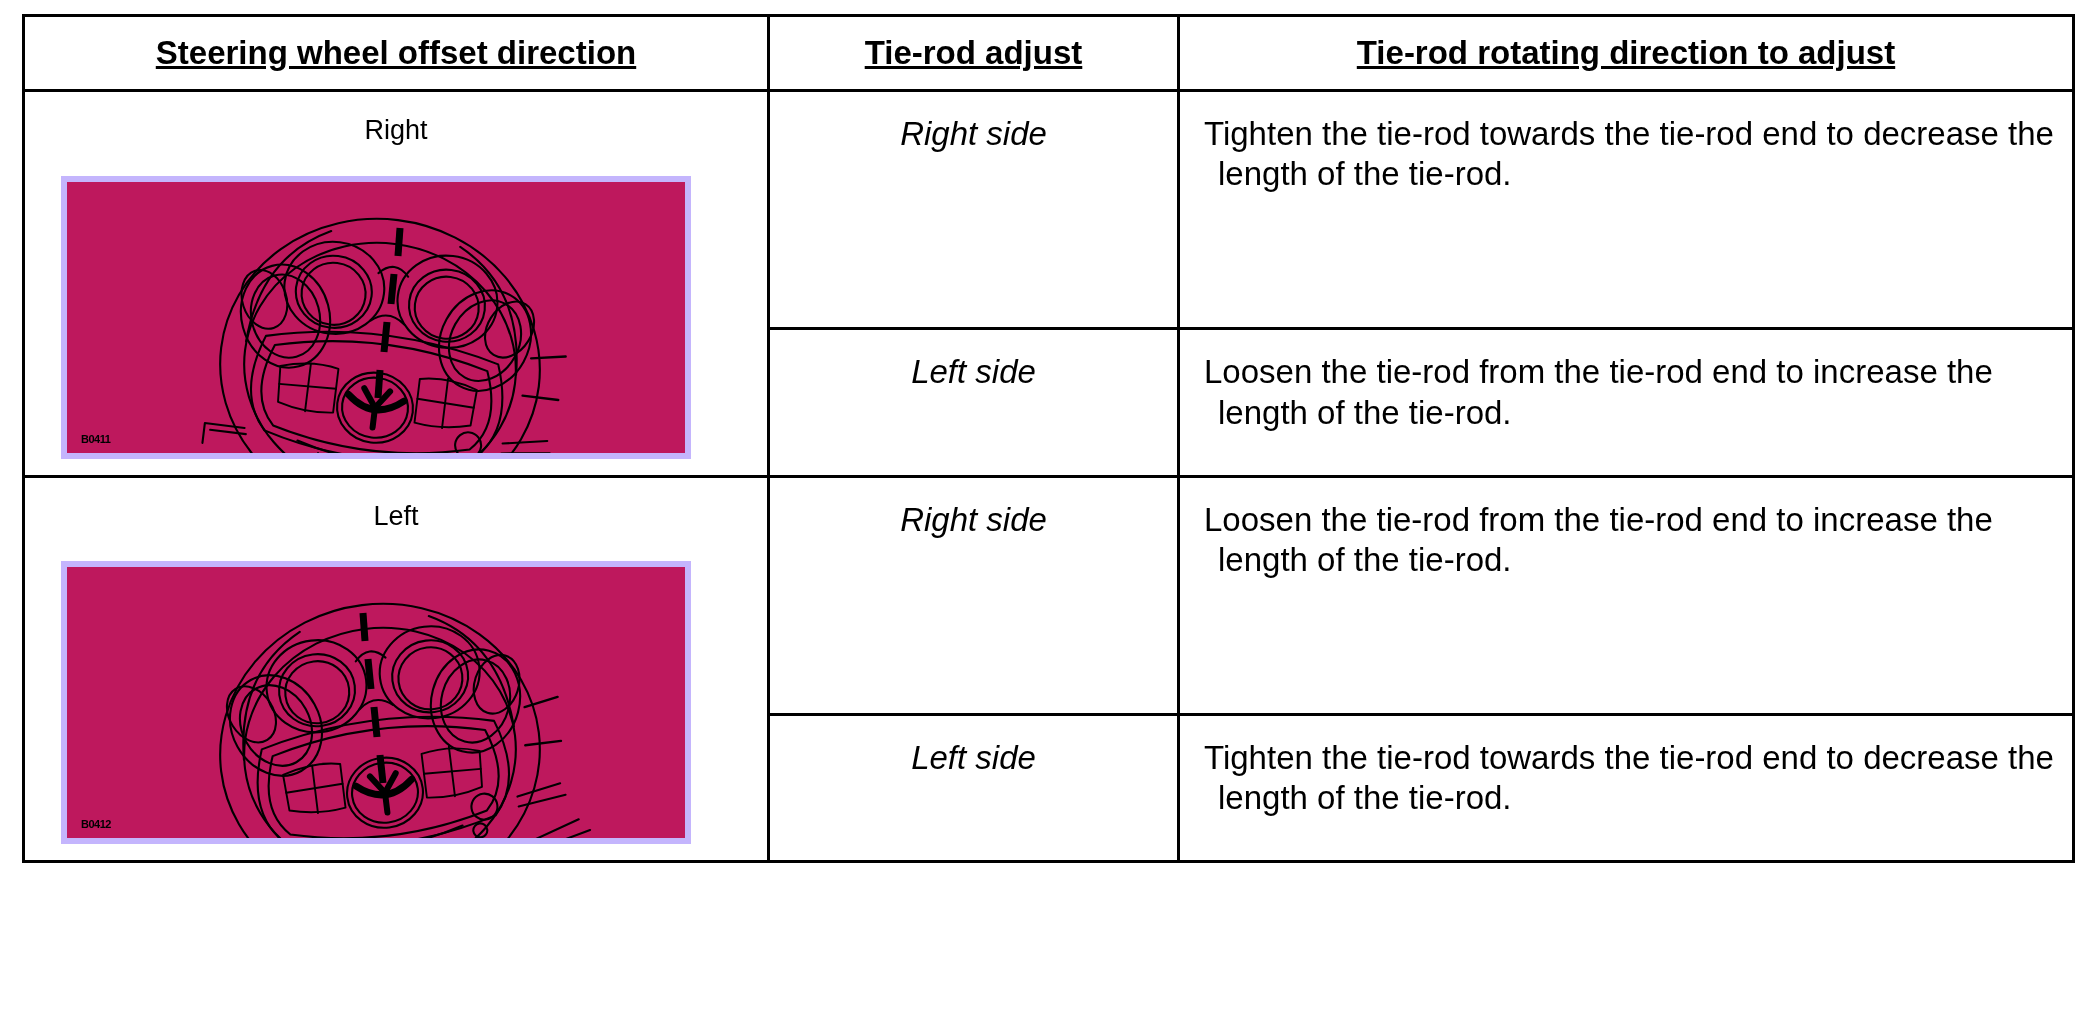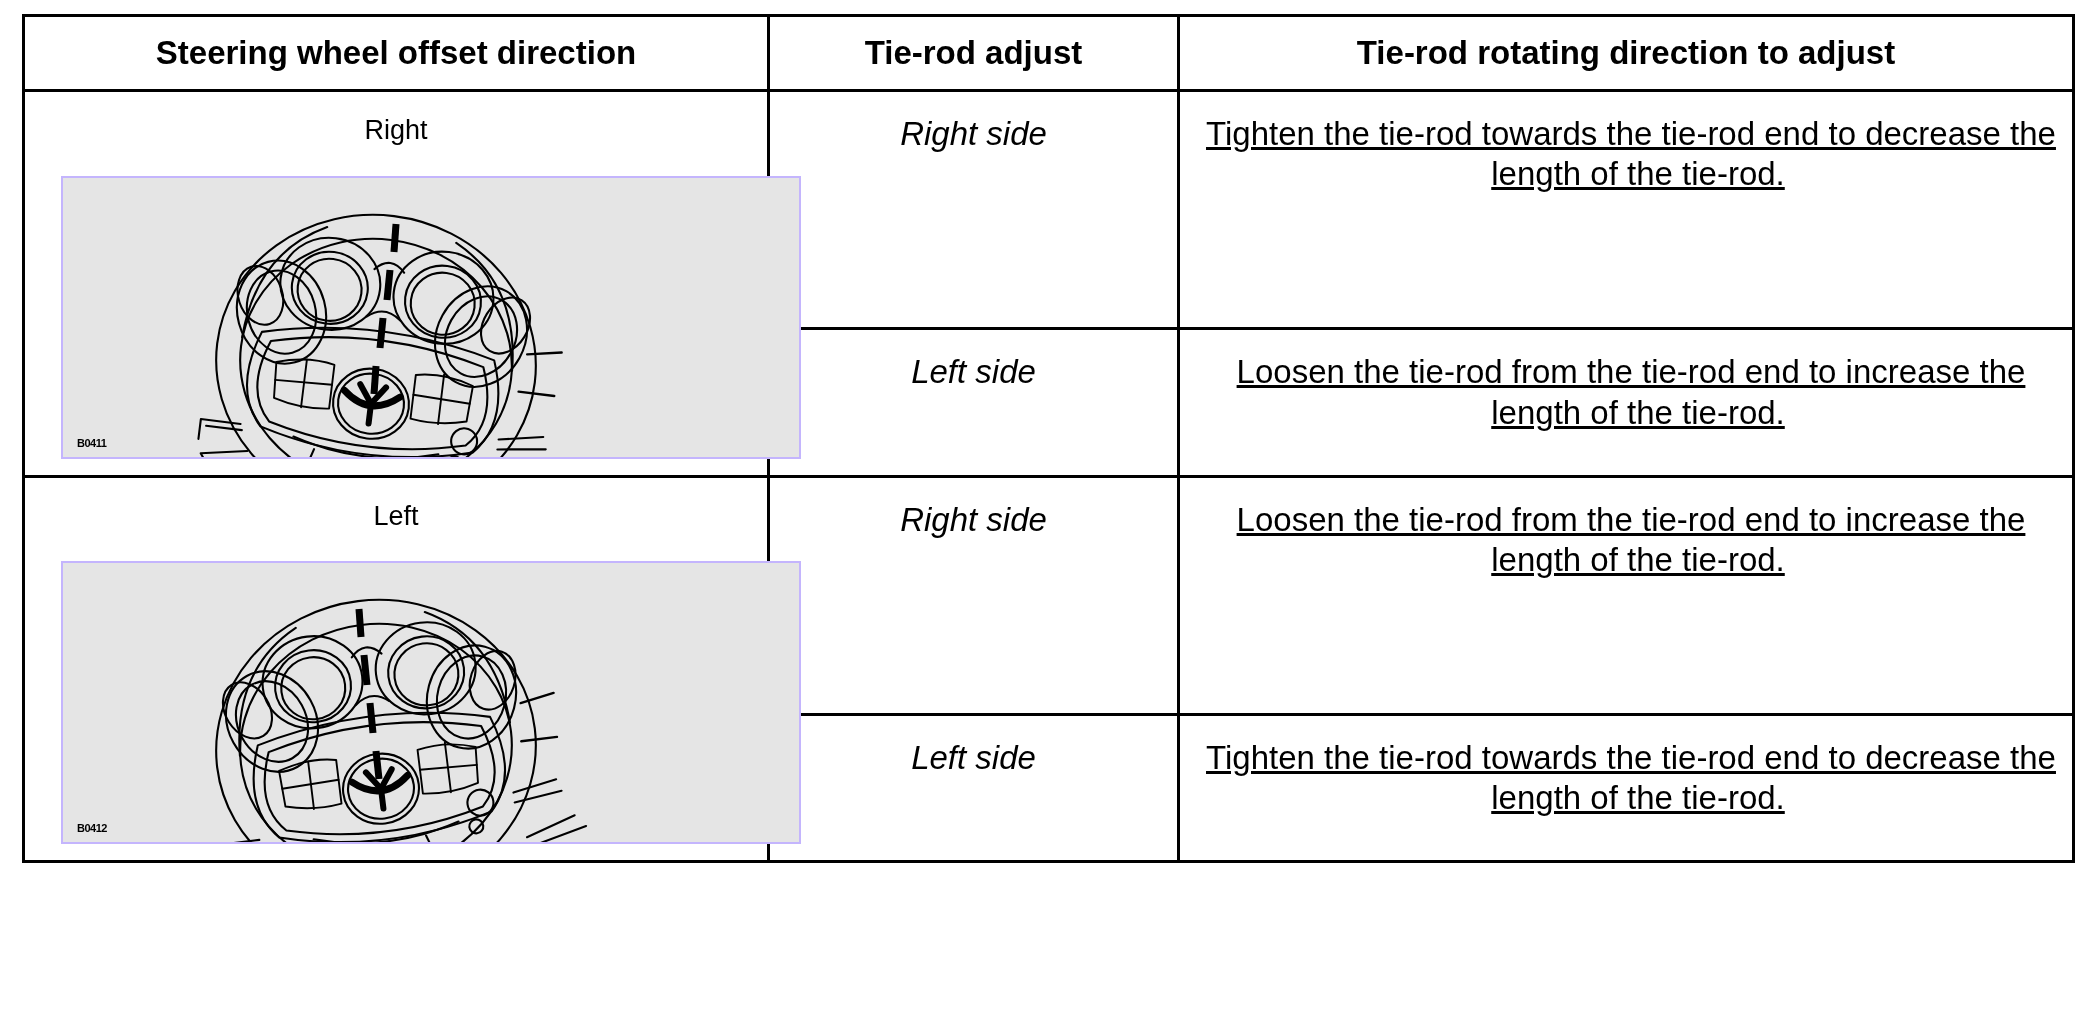--- a/index.html
+++ b/index.html
@@ -46,20 +46,21 @@
   col.c3 { width: 895px; }
 
   th.head {
     text-align: center;
     font-weight: bold;
     font-size: 33px;
     height: 72px;
     line-height: 72px;
     letter-spacing: 0px;
     white-space: nowrap;
+    text-decoration: underline;
   }
 
   td.dir-cell {
     text-align: center;
     position: relative;
   }
   .dir-label {
     font-size: 27px;
     font-weight: normal;
     text-align: center;
@@ -74,43 +75,42 @@
     font-weight: normal;
   }
   .side-label {
     padding-top: 24px;
     line-height: 1.1;
     text-align: center;
     font-style: italic;
   }
 
   td.desc-cell {
-    text-align: center;
+    text-align: left;
     font-size: 33px;
     font-weight: normal;
-    text-decoration: underline;
   }
   .desc-text {
     padding: 22px 14px 10px 24px;
     line-height: 1.22;
     text-indent: -14px;
     margin-left: 14px;
   }
 
   
   .illus-wrap {
     margin: 22px 0 16px 36px;
     width: 630px;
   }
   .illus-frame {
     position: relative;
-    width: 740px;
+    width: 630px;
     height: 283px;
-    border: 2px solid #c4b5fd;
-    background: #e5e5e5;
+    border: 6px solid #c4b5fd;
+    background: #be185d;
     overflow: hidden;
     box-sizing: border-box;
   }
   .illus-frame svg {
     position: absolute;
     left: 0;
     top: 0;
     display: block;
   }
   .illus-id {

